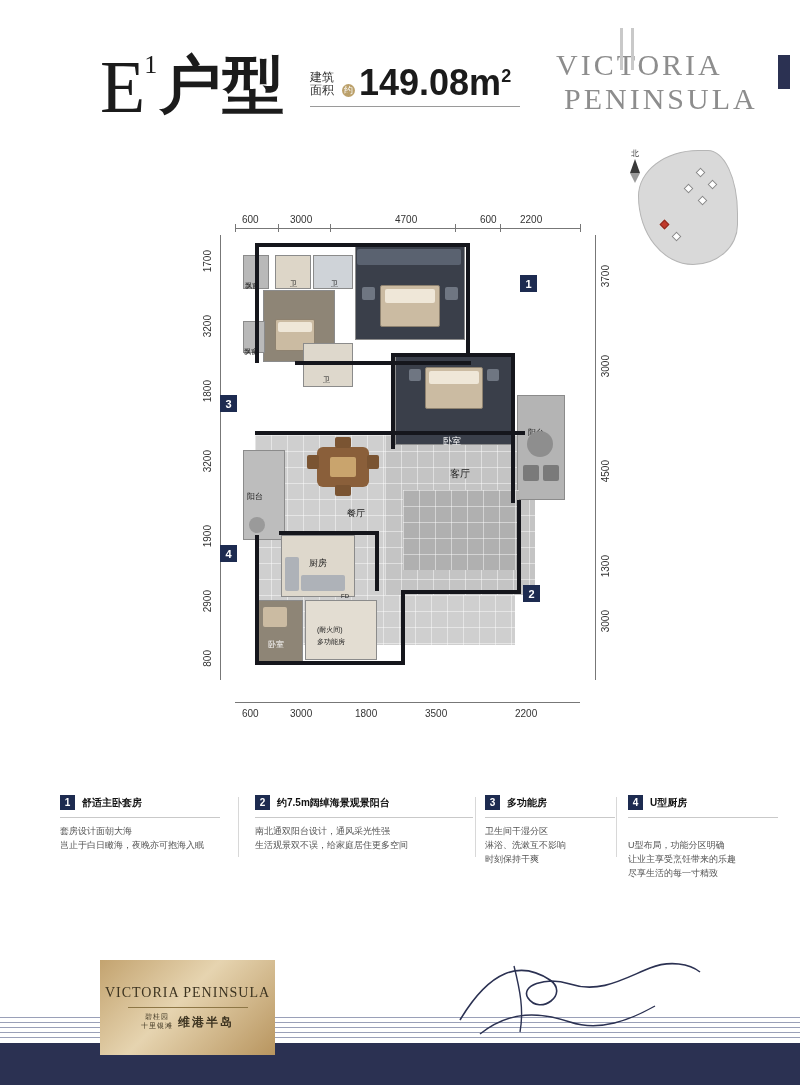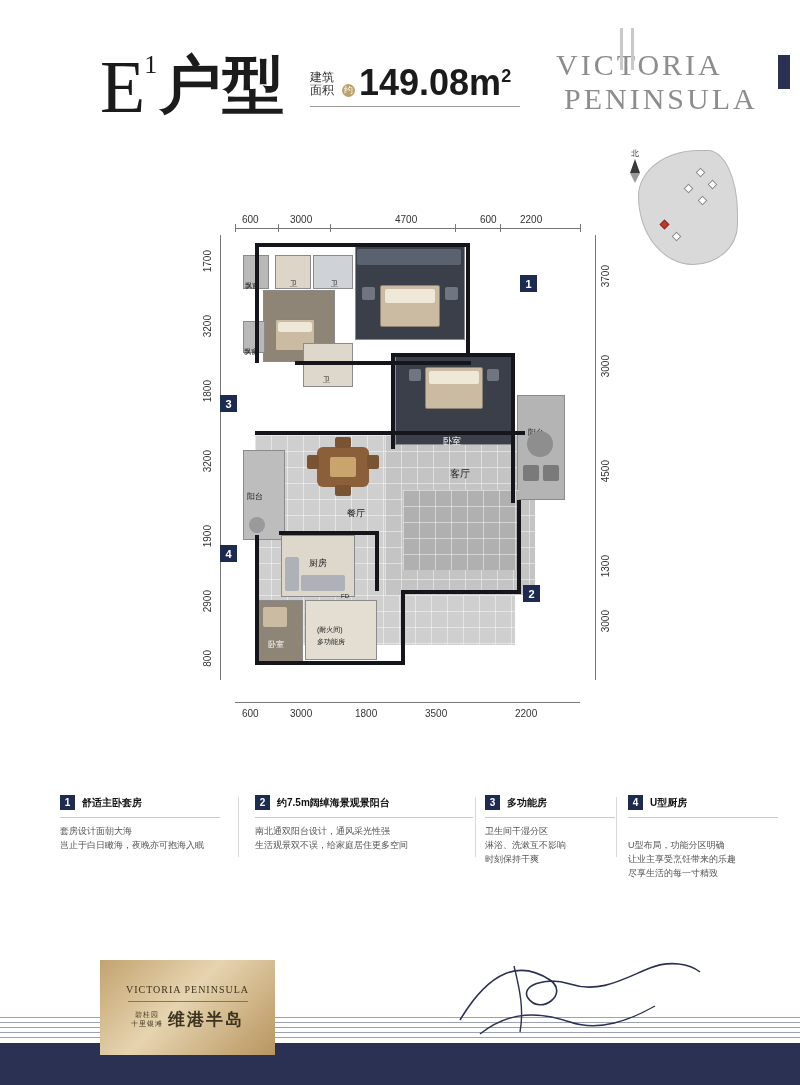--- a/index.html
+++ b/index.html
@@ -153,24 +153,24 @@
   .footer { position:absolute; left:0; bottom:0; width:800px; height:170px; }
   .footer-lines { position:absolute; left:0; bottom:42px; width:800px; height:26px;}
   .footer-lines i { display:block; height:1px; background:#9aa0b8; margin-bottom:4px; }
   .footer-bar { position:absolute; left:0; bottom:0; width:800px; height:42px; background:#2b3152; }
   .logo-box {
     position:absolute; left:100px; bottom:30px; width:175px; height:95px;
     background: linear-gradient(135deg,#c3a36f 0%, #e6d4b0 45%, #b8955f 100%);
     display:flex; flex-direction:column; align-items:center; justify-content:center;
     color:#3c3320;
   }
-  .logo-en { font-family:"Liberation Serif", serif; font-size:10px; letter-spacing:1px;text-align:center; }
+  .logo-en { font-family:"Liberation Serif", serif; font-size:14px; letter-spacing:1px;text-align:center; }
   .logo-div { width:120px; border-top:1px solid #8e7746; margin:6px 0 4px; }
   .logo-sub { font-size:7px; letter-spacing:1px; line-height:9px; text-align:center; }
-  .logo-cn { font-size:17px; font-weight:700; letter-spacing:2px; margin-top:2px;}
+  .logo-cn { font-size:12px; font-weight:700; letter-spacing:2px; margin-top:2px;}
   .logo-row { display:flex; align-items:center; gap:5px; }
 
   .sig { position:absolute; right:90px; bottom:45px; width:260px; height:90px; }
   .sig svg { width:100%; height:100%; }
 </style>
 </head>
 <body>
 
 <div class="header">
   <div class="title-block">

